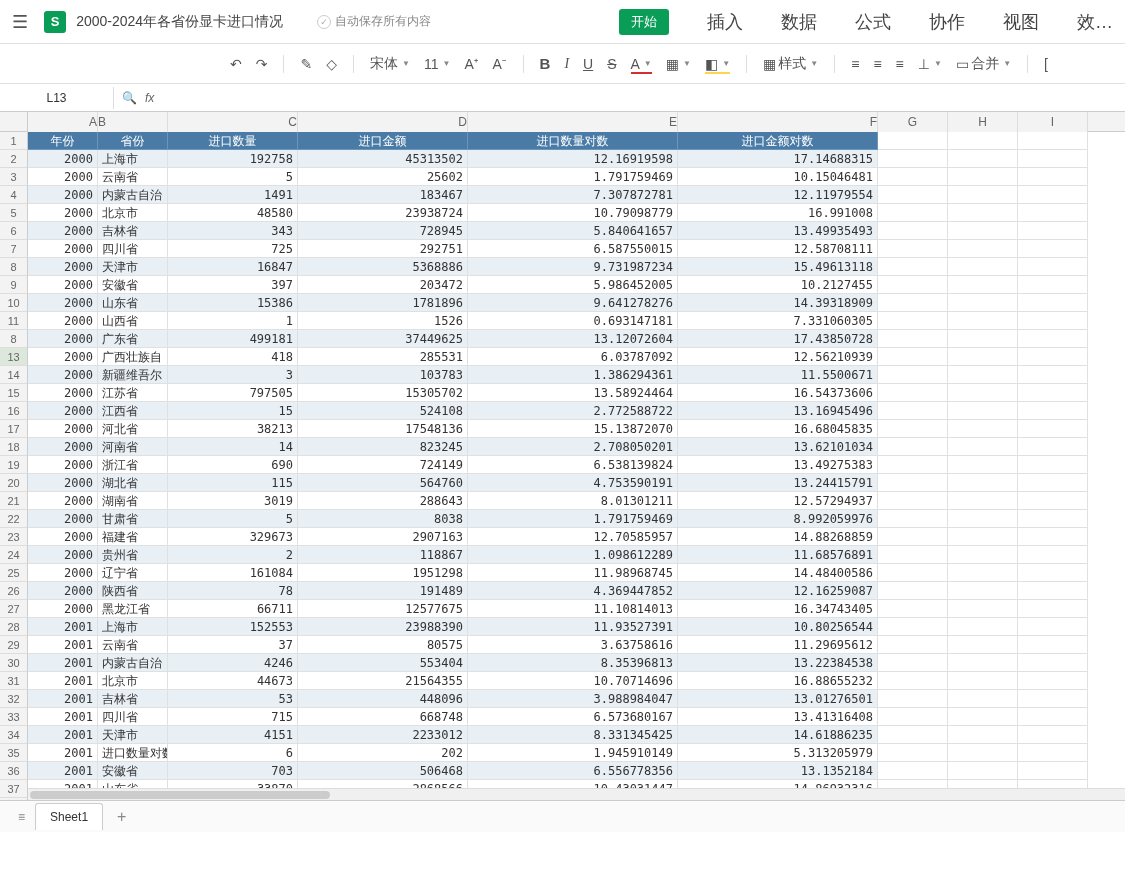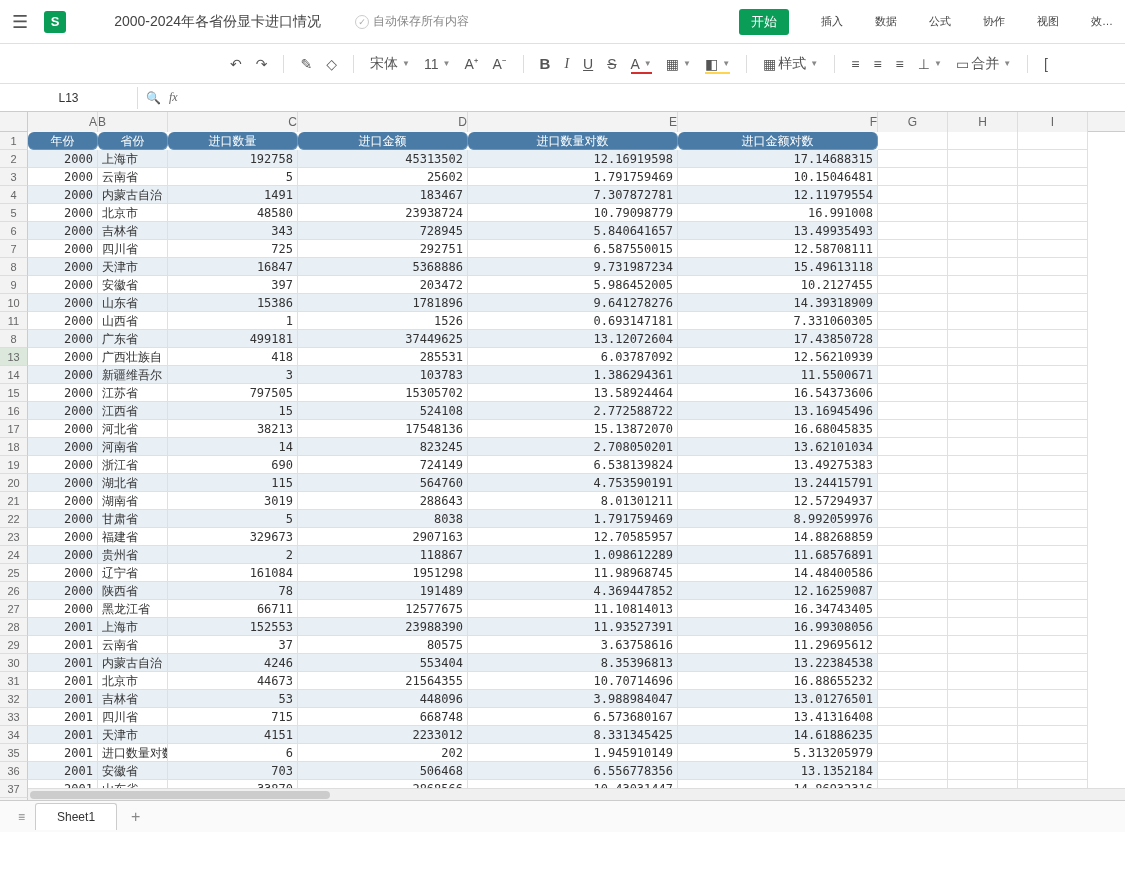--- a/index.html
+++ b/index.html
@@ -2,71 +2,71 @@
 <html><head>
 <meta charset="utf-8">
 <style>
 * { margin:0; padding:0; box-sizing:border-box; font-family:"Microsoft YaHei",Arial,sans-serif; }
 body { background:#fff; font-size:12px; color:#333; overflow:hidden; width:1125px; height:869px; }
 
 
 .titlebar { height:44px; display:flex; align-items:center; padding:0 12px; border-bottom:1px solid #e0e0e0; gap:10px; }
 .titlebar .win { font-size:18px; color:#555; margin-right:6px; }
 .app-badge { width:22px; height:22px; background:#0a9d58; border-radius:3px; display:flex; align-items:center; justify-content:center; color:#fff; font-size:13px; font-weight:bold;}
-.doc-title { font-size:14px; color:#444;margin-left:38px; }
+.doc-title { font-size:14px; color:#444; }
 .autosave { color:#888; font-size:12px; display:flex; align-items:center; gap:4px; margin-left:24px; }
 .autosave .chk { color:#aaa; font-size:12px; border:1px solid #ccc; border-radius:50%; width:14px; height:14px; display:flex; align-items:center; justify-content:center; font-size:9px;}
-.menus { margin-left:auto; display:flex; gap:13px; align-items:center; }
+.menus { margin-left:auto; display:flex; gap:38px; align-items:center; }
 .menus .start { background:#0a9d58; color:#fff; padding:4px 12px; border-radius:3px; font-size:13px;}
-.menus .m { font-size:11px; color:#444;margin-left:19px; }
+.menus .m { font-size:18px; color:#444; }
 
 
 .toolbar { height:40px; display:flex; align-items:center; gap:14px; padding:0 20px 0 230px; color:#555; border-bottom:1px solid #e0e0e0; }
 .toolbar .tb { font-size:14px; display:flex; align-items:center; gap:2px; }
 .toolbar .carrot { font-size:8px; color:#888; margin-left:2px;}
 .toolbar .sep { width:1px; height:18px; background:#ddd; margin:0 2px;}
 .toolbar .bold { font-weight:bold; font-size:15px;}
 .toolbar .ita { font-style:italic; font-family:Georgia,serif;}
 .toolbar .und { text-decoration:underline;}
 .toolbar .str { text-decoration:line-through;}
 .colorA { position:relative; }
 .colorA .bar { position:absolute; bottom:-2px; left:0; right:0; height:2px; background:#d32f2f; }
 .fillbar { position:absolute; bottom:-2px; left:0; right:0; height:2px; background:#ffd54f; }
 
 
 .fbar { height:28px; display:flex; align-items:center; border-bottom:1px solid #ccc; }
-.cellname { width:138px; text-align:center; font-size:12px; color:#333; border-right:1px solid #ddd; padding:4px;}
+.cellname { width:114px; text-align:center; font-size:12px; color:#333; border-right:1px solid #ddd; padding:4px;}
 .fbar .mag { margin:0 8px; color:#888;}
-.fbar .fx { font-style:italic; font-family:Liberation Serif, serif; color:#666; margin-right:6px;}
+.fbar .fx { font-style:italic; font-family:Liberation Sans, sans-serif; color:#666; margin-right:6px;}
 .fbar input { flex:1; border:none; outline:none; font-size:12px; padding:2px;}
 
 
 .grid { position:relative; height:720px; overflow:hidden; }
 .colheads { display:flex; height:20px; background:#f3f3f3; border-bottom:1px solid #ccc; position:sticky; top:0;}
 .rownum-col { width:28px; background:#f3f3f3; text-align:center; color:#666; flex-shrink:0; border-right:1px solid #ccc;}
 .ch { text-align:center; color:#666; border-right:1px solid #ddd; height:20px; line-height:20px; background:#f3f3f3; flex-shrink:0;}
 .gridbody { overflow-y:hidden; height:700px; }
 .row { display:flex; height:18px; }
 .rn { width:28px; text-align:center; color:#666; background:#f3f3f3; border-right:1px solid #ccc; border-bottom:1px solid #ddd; flex-shrink:0; font-size:11px; line-height:18px;}
 .cell { border-right:1px solid #e0e0e0; border-bottom:1px solid #e0e0e0; padding:0 4px; height:18px; line-height:18px; font-size:12px; flex-shrink:0; white-space:nowrap; overflow:hidden; font-family:"SimSun",monospace;}
 .cA { width:70px; text-align:right;}
 .cB { width:70px; text-align:left;}
 .cC { width:130px; text-align:right;}
 .cD { width:170px; text-align:right;}
 .cE { width:210px; text-align:right;}
 .cF { width:200px; text-align:right;}
 .cG,.cH,.cI { width:70px;}
-.hdr { background:#4a7ba6; color:#fff; text-align:center !important; font-weight:normal; border-right:1px solid #6b95b9; border-bottom:1px solid #6b95b9;border-radius:6px;}
+.hdr { background:#4a7ba6; color:#fff; text-align:center !important; font-weight:normal; border-right:1px solid #6b95b9; border-bottom:1px solid #6b95b9;}
 .even { background:#e8eff5; }
 .row.active .rn { background:#dce8dc; }
 
 
 .sheettabs { position:absolute; bottom:0; left:0; right:0; height:32px; border-top:1px solid #ccc; display:flex; align-items:center; background:#fafafa; padding-left:12px; gap:4px;}
 .sheettabs .nav { color:#888; padding:0 6px;}
-.sheettabs .tab { background:#fff; border:1px solid #ccc; border-bottom:none; padding:6px 21px; font-size:12px; border-radius:3px 3px 0 0;}
+.sheettabs .tab { background:#fff; border:1px solid #ccc; border-bottom:none; padding:6px 14px; font-size:12px; border-radius:3px 3px 0 0;}
 .sheettabs .add { color:#888; padding:0 10px; font-size:16px;}
 
 
 .hscroll { position:absolute; bottom:32px; left:28px; right:0; height:12px; background:#f0f0f0; border-top:1px solid #ddd;}
 .hscroll .thumb { width:300px; height:8px; background:#ccc; border-radius:4px; margin:2px 0 0 2px;}
 </style>
 </head>
 <body>
 
 <div class="titlebar">
@@ -470,21 +470,21 @@
         <div class="cell cH"></div>
         <div class="cell cI"></div>
       </div>
       <div class="row">
         <div class="rn">28</div>
         <div class="cell cA even">2001</div>
         <div class="cell cB even">上海市</div>
         <div class="cell cC even">152553</div>
         <div class="cell cD even">23988390</div>
         <div class="cell cE even">11.93527391</div>
-        <div class="cell cF even">16.99308056</div>
+        <div class="cell cF even">10.80256544</div>
         <div class="cell cG"></div>
         <div class="cell cH"></div>
         <div class="cell cI"></div>
       </div>
       <div class="row">
         <div class="rn">29</div>
         <div class="cell cA">2001</div>
         <div class="cell cB">云南省</div>
         <div class="cell cC">37</div>
         <div class="cell cD">80575</div>

